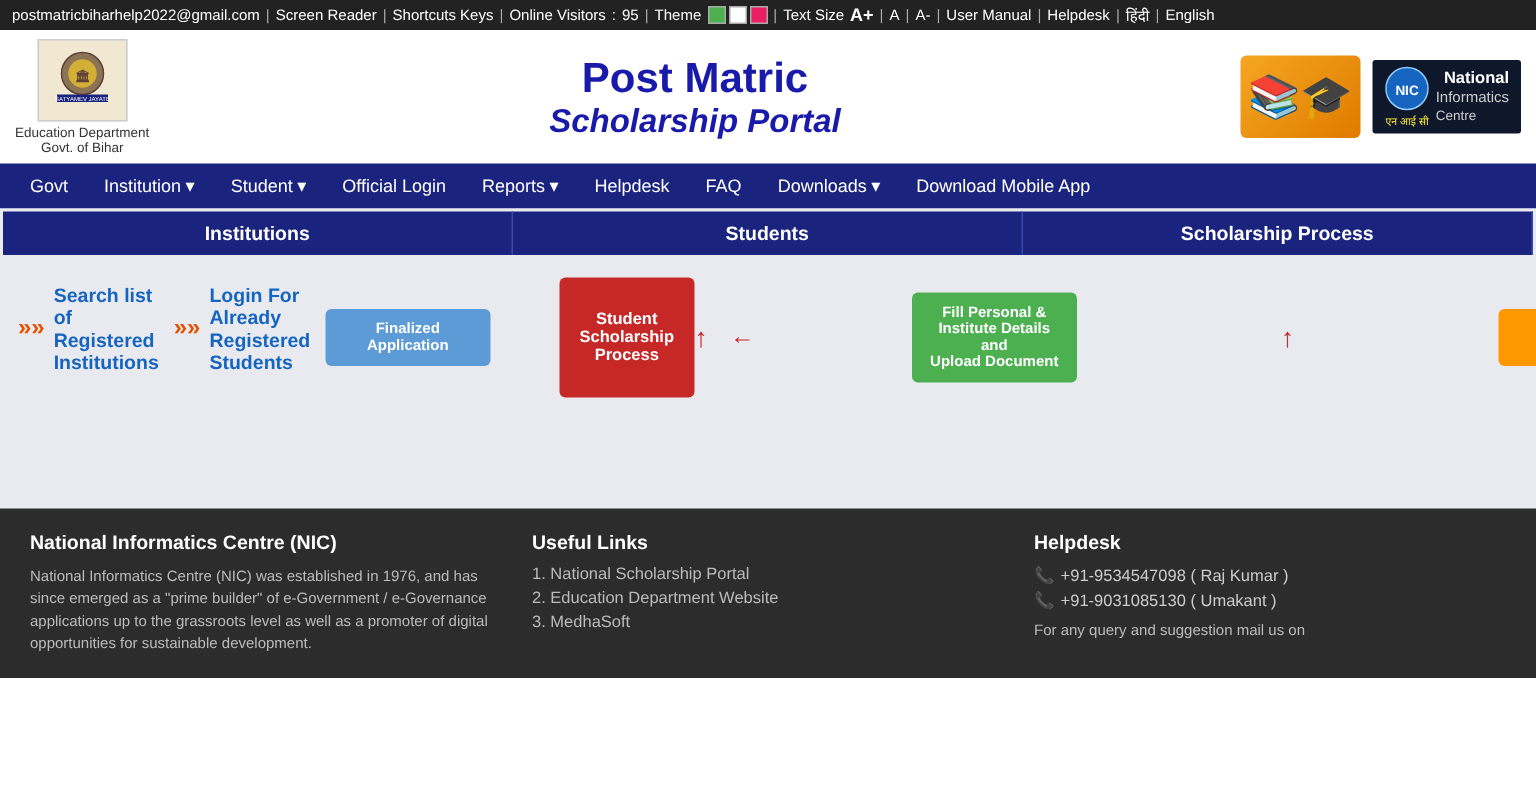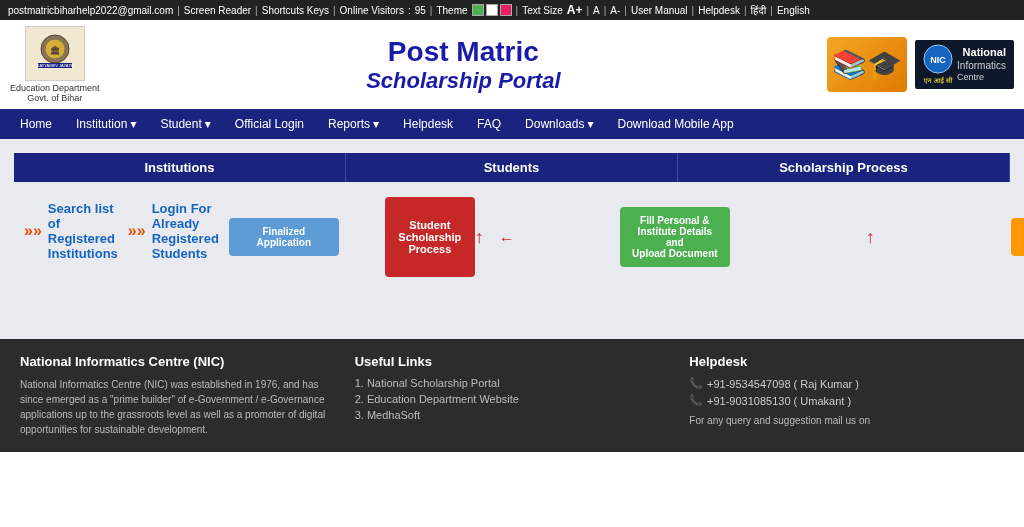--- a/index.html
+++ b/index.html
@@ -58,21 +58,21 @@
       display: flex;
       align-items: center;
       gap: 3px;
       text-decoration: none;
     }
 
     
     .main-content {
       background: #e8eaf0;
       min-height: 200px;
-      padding: 14px;
+      padding: 2px;
     }
 
     
     .section-headers {
       display: flex;
       background: #1a237e;
       color: #fff;
       font-size: 13px;
       font-weight: bold;
     }
@@ -224,21 +224,21 @@
         <div class="nic-text-block">
           <div style="font-weight:bold;font-size:11px;color:#fff;text-align:right;">National</div>
           <div style="font-size:10px;color:#ccc;">Informatics</div>
           <div style="font-size:9px;color:#ccc;">Centre</div>
         </div>
       </div>
     </div>
   </div>
 
   <nav class="nav-bar">
-    <a class="nav-item">Home</a>
+    <a class="nav-item">Govt</a>
     <a class="nav-item">
       <span>Institution</span>
       <span>▾</span>
     </a>
     <a class="nav-item">
       <span>Student</span>
       <span>▾</span>
     </a>
     <a class="nav-item">Official Login</a>
     <a class="nav-item">

